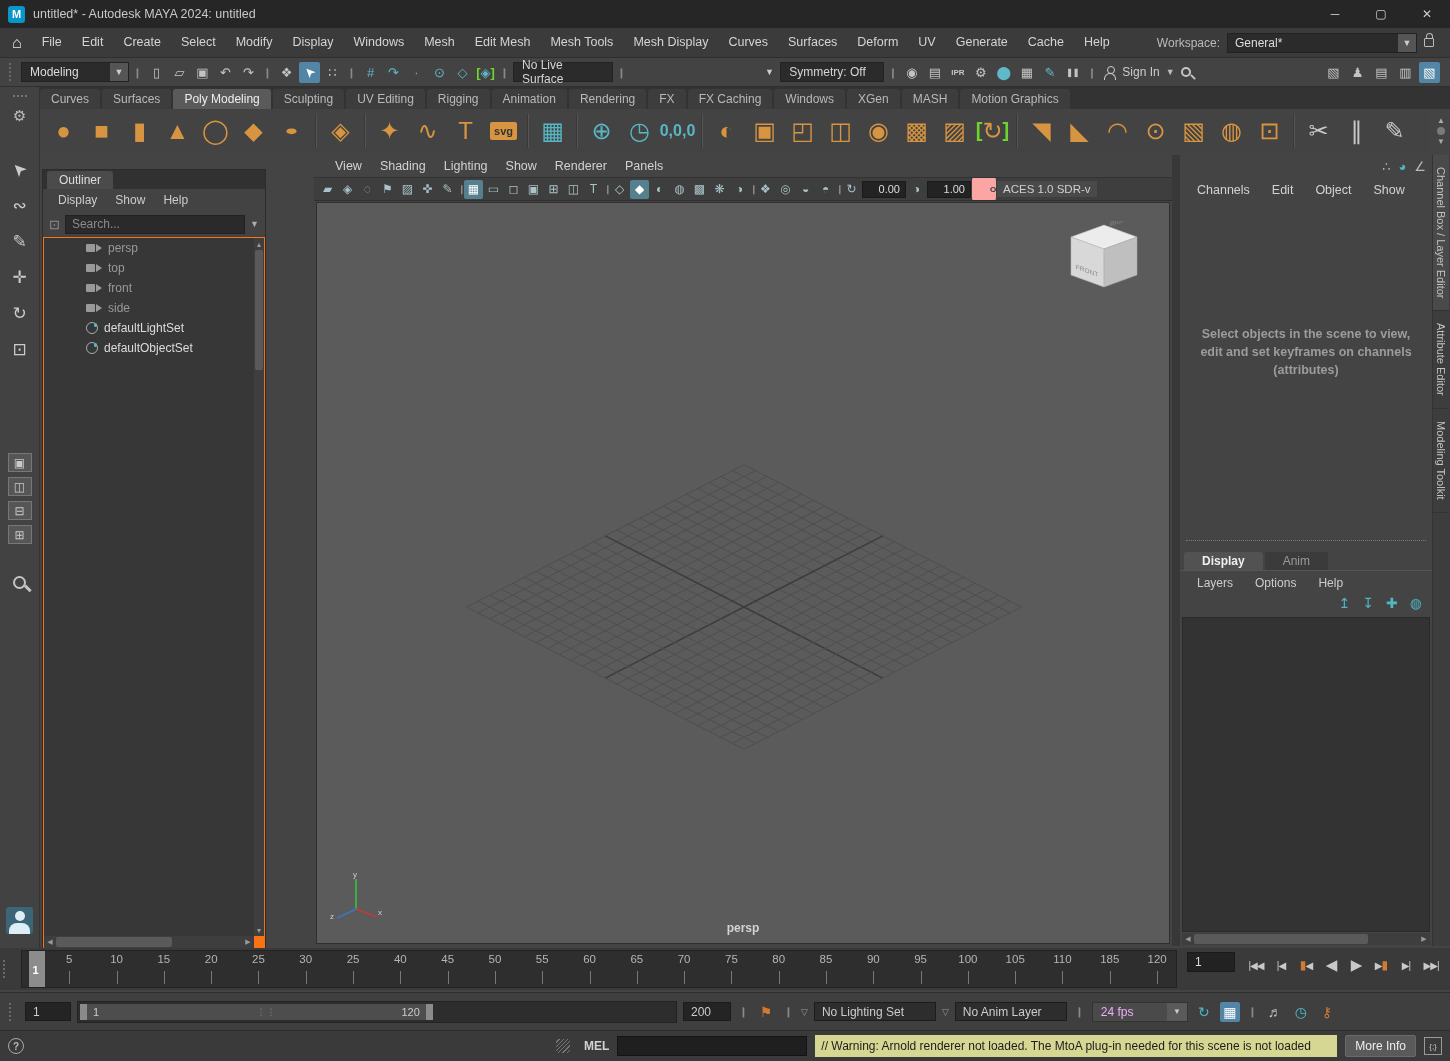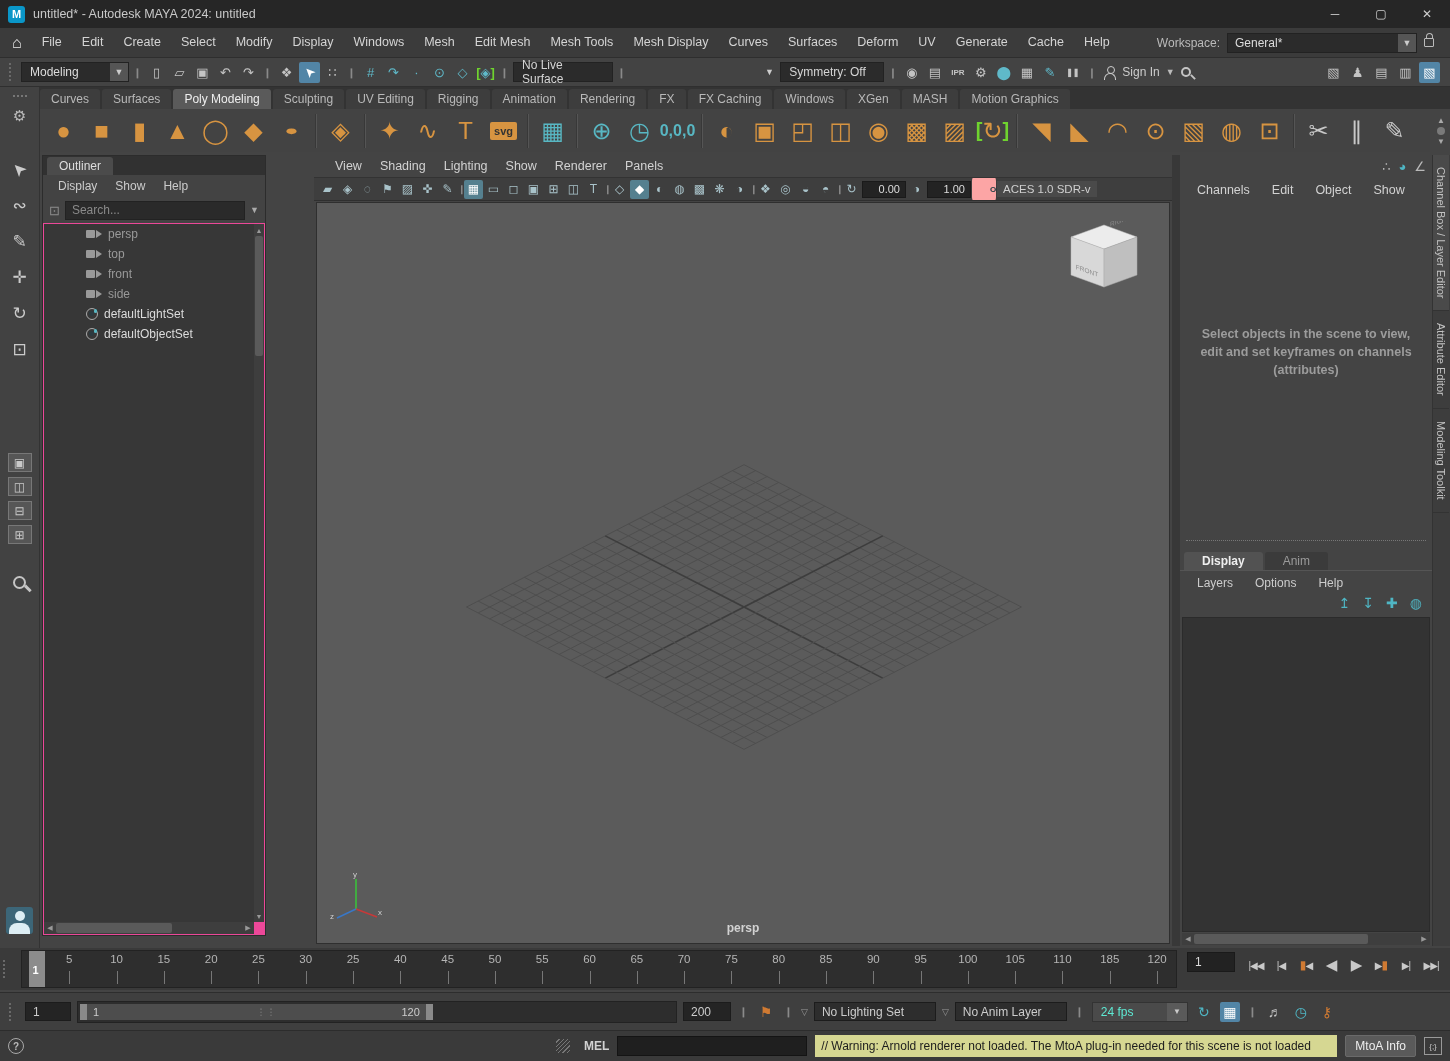--- a/index.html
+++ b/index.html
@@ -96,21 +96,21 @@
   .mag-big::after { content:""; position:absolute; left:9px; top:9px; width:8px; height:2.5px;
                     background:#c4c4c4; transform:rotate(45deg); }
   .avatar { margin-top:auto; margin-bottom:14px; width:27px; height:27px; border-radius:3px;
             background:#3c6678; position:relative; overflow:hidden; }
   .avatar::before { content:""; position:absolute; left:8.5px; top:4px; width:10px; height:10px;
                     background:#ddeef4; border-radius:50%; }
   .avatar::after { content:""; position:absolute; left:3px; top:16px; width:21px; height:13px;
                    background:#ddeef4; border-radius:8px 8px 0 0; }
 
   
-  .outliner { left:42px; top:155px; width:224px; height:781px; background:#ec4899; border:1px solid #2c2c2c; }
+  .outliner { left:42px; top:169px; width:224px; height:781px; background:#f97316; border:1px solid #2c2c2c; }
   .o-tabrow { height:19px; background:#313131; display:flex; align-items:flex-end; }
   .o-tab { background:#4b4b4b; color:#ddd; padding:2px 12px; font-size:12px; border-radius:3px 3px 0 0; margin-left:4px; }
   .o-menus { height:22px; background:#434343; display:flex; align-items:center; gap:4px; padding-left:8px; }
   .o-menu { padding:0 7px; color:#ccc; }
   .o-search-row { height:26px; display:flex; align-items:center; gap:5px; padding:0 6px; background:#434343; }
   .filter-ic { color:#8d8d8d; font-size:13px; }
   .o-search { flex:1; height:19px; background:#2a2a2a; border:1px solid #222; color:#ccc;
               font-size:12px; padding-left:6px; font-family:"Liberation Sans",sans-serif; }
   .o-search::placeholder { color:#8a8a8a; }
   .o-list { position:absolute; left:1px; top:68px; right:11px; bottom:13px; background:#373737; overflow:hidden; }
@@ -212,21 +212,21 @@
   .range-bar::before, .range-bar::after { content:""; position:absolute; top:0; bottom:0; width:7px; background:#8a8a8a; }
   .range-bar::before { left:0; } .range-bar::after { right:0; }
   .range-bar .s { margin-left:13px; color:#ccc; font-size:11px; }
   .range-bar .e { margin-left:auto; margin-right:13px; color:#ccc; font-size:11px; }
   .rdots { color:#8a8a8a; font-size:9px; letter-spacing:1px; }
   .tri-down { color:#9a9a9a; font-size:9px; }
   .rg-ic { width:20px; height:20px; display:flex; align-items:center; justify-content:center; font-size:14px; color:#c9c9c9; }
   .rg-ic.teal { color:#4fb6c4; } .rg-ic.orange { color:#d07a32; }
   .rg-ic.active { background:#5285a6; border-radius:2px; color:#fff; }
   .fps-select { width:96px; height:20px; background:#4a4a4a; border:1px solid #333; display:flex; align-items:center; }
-  .fps-select .val { flex:1; padding-left:8px; color:#5eead4; }
+  .fps-select .val { flex:1; padding-left:8px; color:#f0abfc; }
   .fps-select .arr { width:20px; height:100%; background:#5a5a5a; display:flex; align-items:center; justify-content:center; font-size:8px; }
 
   
   .cmd-row { left:0; top:1030px; width:1450px; height:31px; background:#3a3a3a; display:flex;
              align-items:center; gap:8px; padding:0 8px; border-top:1px solid #2c2c2c; }
   .help-ic { width:16px; height:16px; border:1.5px solid #a9a9a9; border-radius:50%; color:#b9b9b9;
              font-size:10px; display:flex; align-items:center; justify-content:center; font-weight:bold; }
   .cmd-grip { margin-left:auto; width:14px; height:14px;
               background:repeating-linear-gradient(135deg,#3a3a3a 0 2px,#777 2px 3px); }
   .mel-label { color:#d2d2d2; font-weight:bold; font-size:12px; margin-left:6px; }
@@ -917,17 +917,17 @@
     <span class="rg-ic teal">◷</span>
     <span class="rg-ic orange">⚷</span>
   </div>
 
   <div class="abs cmd-row">
     <span class="help-ic">?</span>
     <span class="cmd-grip"></span>
     <span class="mel-label">MEL</span>
     <input class="cmd-input" style="">
     <div class="warning-box">// Warning: Arnold renderer not loaded. The MtoA plug-in needed for this scene is not loaded</div>
-    <div class="more-info">MtoA Info</div>
+    <div class="more-info">More Info</div>
     <div class="script-ic">{;}</div>
   </div>
 
 </div>
 
 </body></html>

